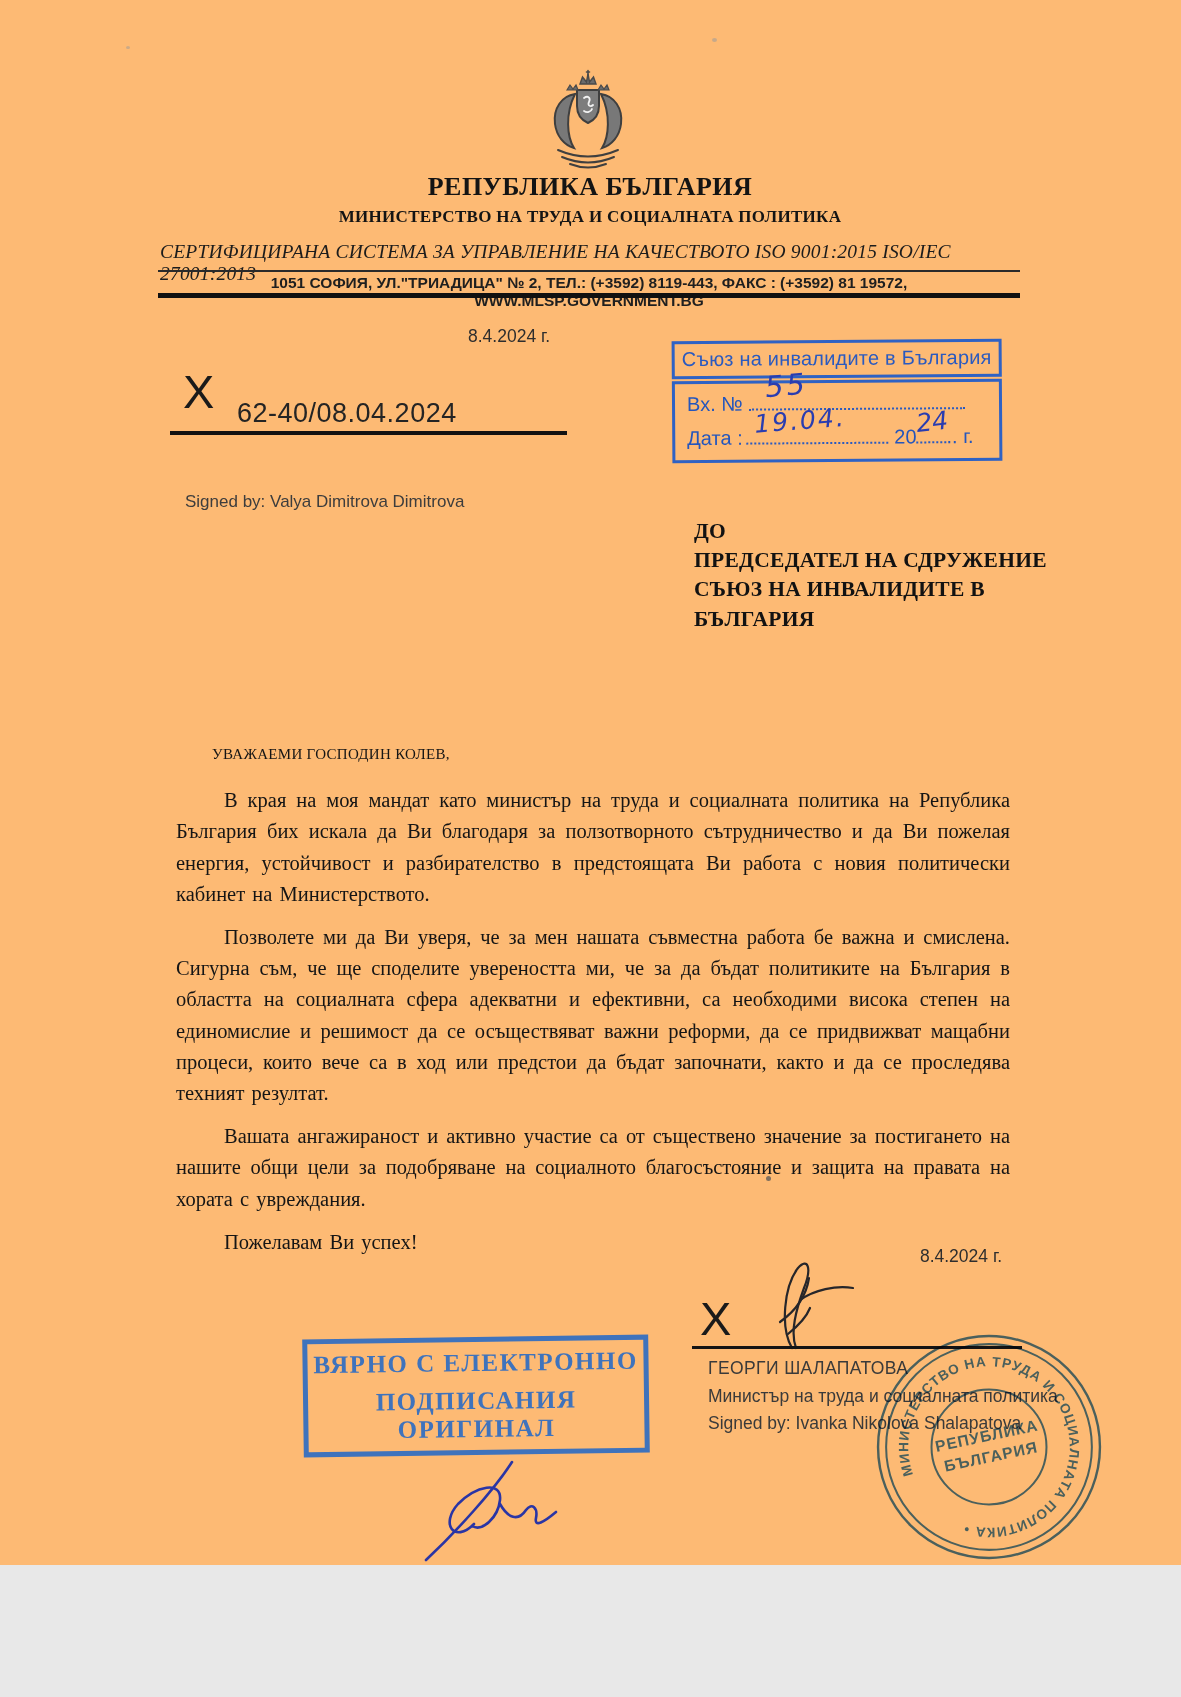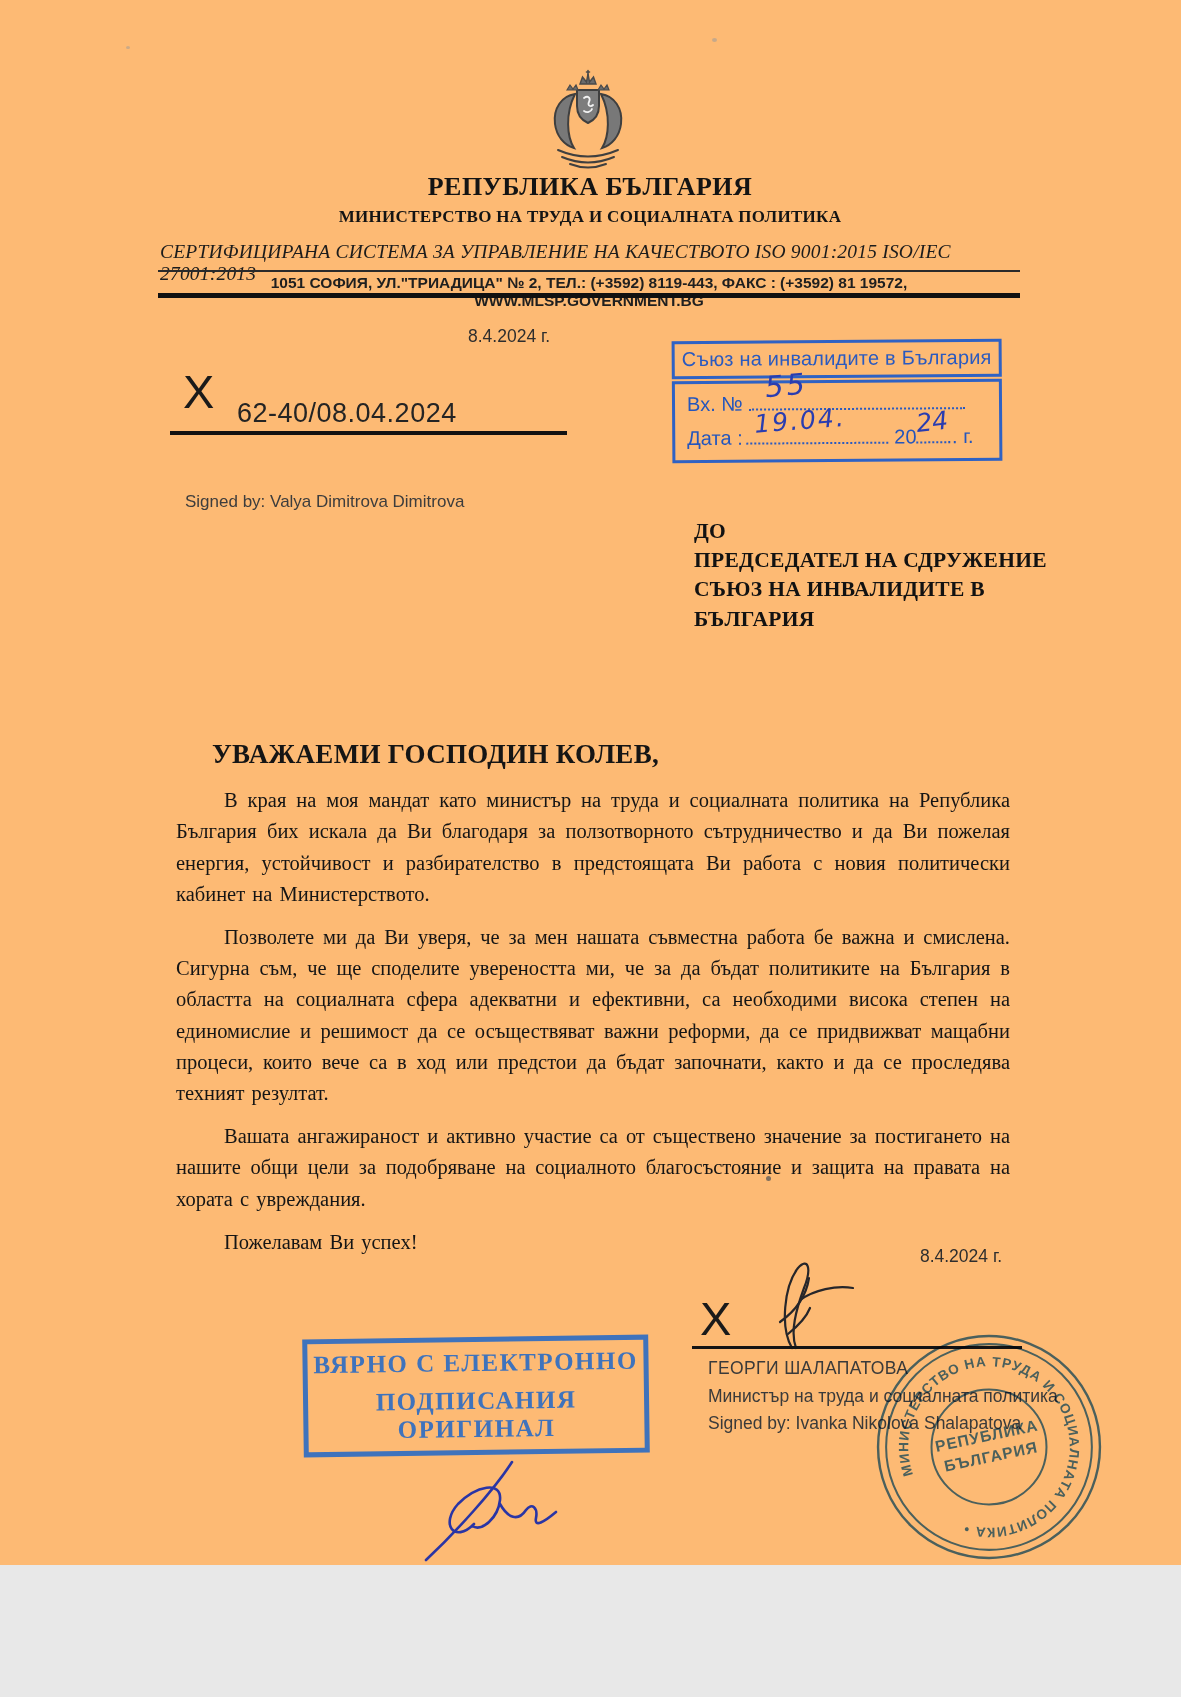--- a/index.html
+++ b/index.html
@@ -51,21 +51,21 @@
   .hw-1904{left:8px;top:-22px;font-size:25px;transform:rotate(-4deg);letter-spacing:2px;}
   .hw-24{left:0px;top:-20px;font-size:25px;transform:rotate(-6deg);}
 
   
   .recipient{top:517px;left:682px;font-weight:bold;font-size:21.5px;
     line-height:29.2px;color:#121212;letter-spacing:.3px;margin-left:12px;}
 
   
   .letter{top:739px;left:164px;width:858px;font-size:20.5px;line-height:31.2px;
     text-align:justify;color:#151515;}
-  .salutation{font-weight:bold;font-size:27px;margin:0 0 15px 48px;letter-spacing:.3px;}
+  .salutation{font-weight:normal;font-size:15px;margin:0 0 15px 48px;letter-spacing:.3px;}
   .letter p{margin:12px;text-indent:48px;word-spacing:2px;}
   .closing{margin:0;text-indent:48px;}
 
   
   .bottom-date{top:1246px;left:830px;width:172px;text-align:right;
     font-family:"Liberation Sans",sans-serif;font-size:17.5px;color:#2e2e2e;}
   .sig-x{top:1295px;left:700px;font-family:"Liberation Sans",sans-serif;
     font-size:47px;color:#1a1a1a;line-height:1;}
   .sig-line{top:1346px;left:692px;width:330px;height:3.4px;background:#141414;}
   .sig-name{top:1358px;left:708px;font-family:"Liberation Sans",sans-serif;

